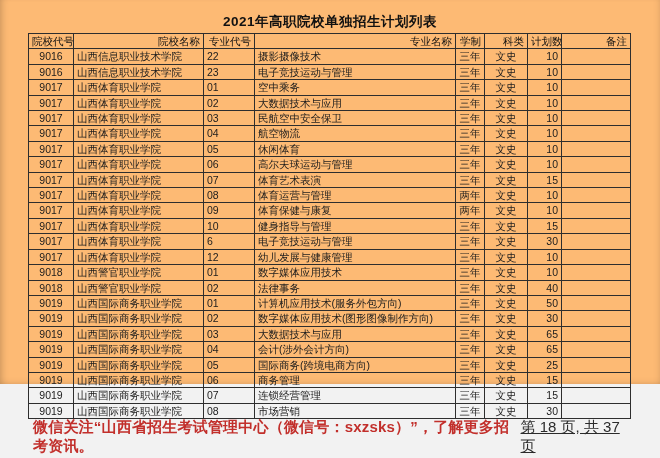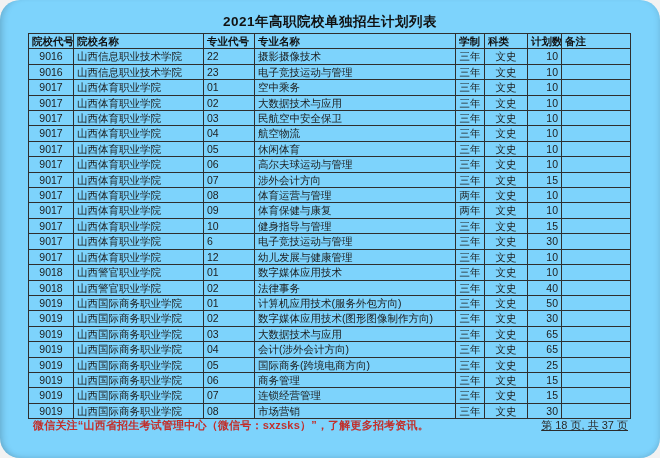--- a/index.html
+++ b/index.html
@@ -4,27 +4,26 @@
 <style>
   html, body { margin: 0; padding: 0; }
   body {
     width: 660px; height: 458px;
     background: #f2f2f2;
     font-family: "Liberation Sans", "DejaVu Sans", sans-serif;
     overflow: hidden;
   }
   .page {
     position: relative;
-    width: 660px; height: 458px;
-    background: #7dd3fc;
+    width: 660px; height: 384px;
+    background: #fdba74;
     box-shadow: inset 7px 0 7px -5px rgba(0,0,0,0.18),
                 inset -5px 0 6px -4px rgba(0,0,0,0.10),
                 inset 0 -5px 6px -4px rgba(0,0,0,0.10);
     box-sizing: border-box;
-    border-radius: 20px;
   }
   .title {
     margin: 0;
     padding-top: 13px;
     text-align: center;
     font-size: 13.5px;
     font-weight: bold;
     color: #111;
     letter-spacing: 0.5px;
   }
@@ -40,41 +39,41 @@
   table.plan th, table.plan td {
     border: 1px solid #2e2e2e;
     height: 14.4px;
     line-height: 14.4px;
     padding: 0 3px;
     overflow: hidden;
     white-space: nowrap;
     font-weight: normal;
   }
   table.plan thead th {
-    font-weight: bold;
-    text-align: left;
+    font-weight: normal;
+    text-align: right;
     color: #111;
   }
   
   .c0 { text-align: center; }
   .c1 { text-align: left; }
   .c2 { text-align: left; }
   .c3 { text-align: left; }
   .c4 { text-align: center; margin-top: 8px; }
   .c5 { text-align: center; }
   .c6 { text-align: right; }
   .c7 { text-align: center; margin-left: 11px; }
   .footer-row {
     position: absolute;
     left: 28px; top: 418px;
     width: 602px;
     display: flex;
     justify-content: space-between;
     align-items: flex-start;
-    font-size: 11px;
+    font-size: 15px;
   }
   .wechat-notice {
     padding-left: 5px;
     font-weight: bold;
     letter-spacing: 0.2px;
   }
   .page-indicator {
     color: #2b2b2b;
     padding-right: 2px;
     text-decoration: underline;
@@ -188,21 +187,21 @@
           <td class="c3">高尔夫球运动与管理</td>
           <td class="c4">三年</td>
           <td class="c5">文史</td>
           <td class="c6">10</td>
           <td class="c7"></td>
         </tr>
         <tr>
           <td class="c0">9017</td>
           <td class="c1">山西体育职业学院</td>
           <td class="c2">07</td>
-          <td class="c3">涉外会计方向</td>
+          <td class="c3">体育艺术表演</td>
           <td class="c4">三年</td>
           <td class="c5">文史</td>
           <td class="c6">15</td>
           <td class="c7"></td>
         </tr>
         <tr>
           <td class="c0">9017</td>
           <td class="c1">山西体育职业学院</td>
           <td class="c2">08</td>
           <td class="c3">体育运营与管理</td>

